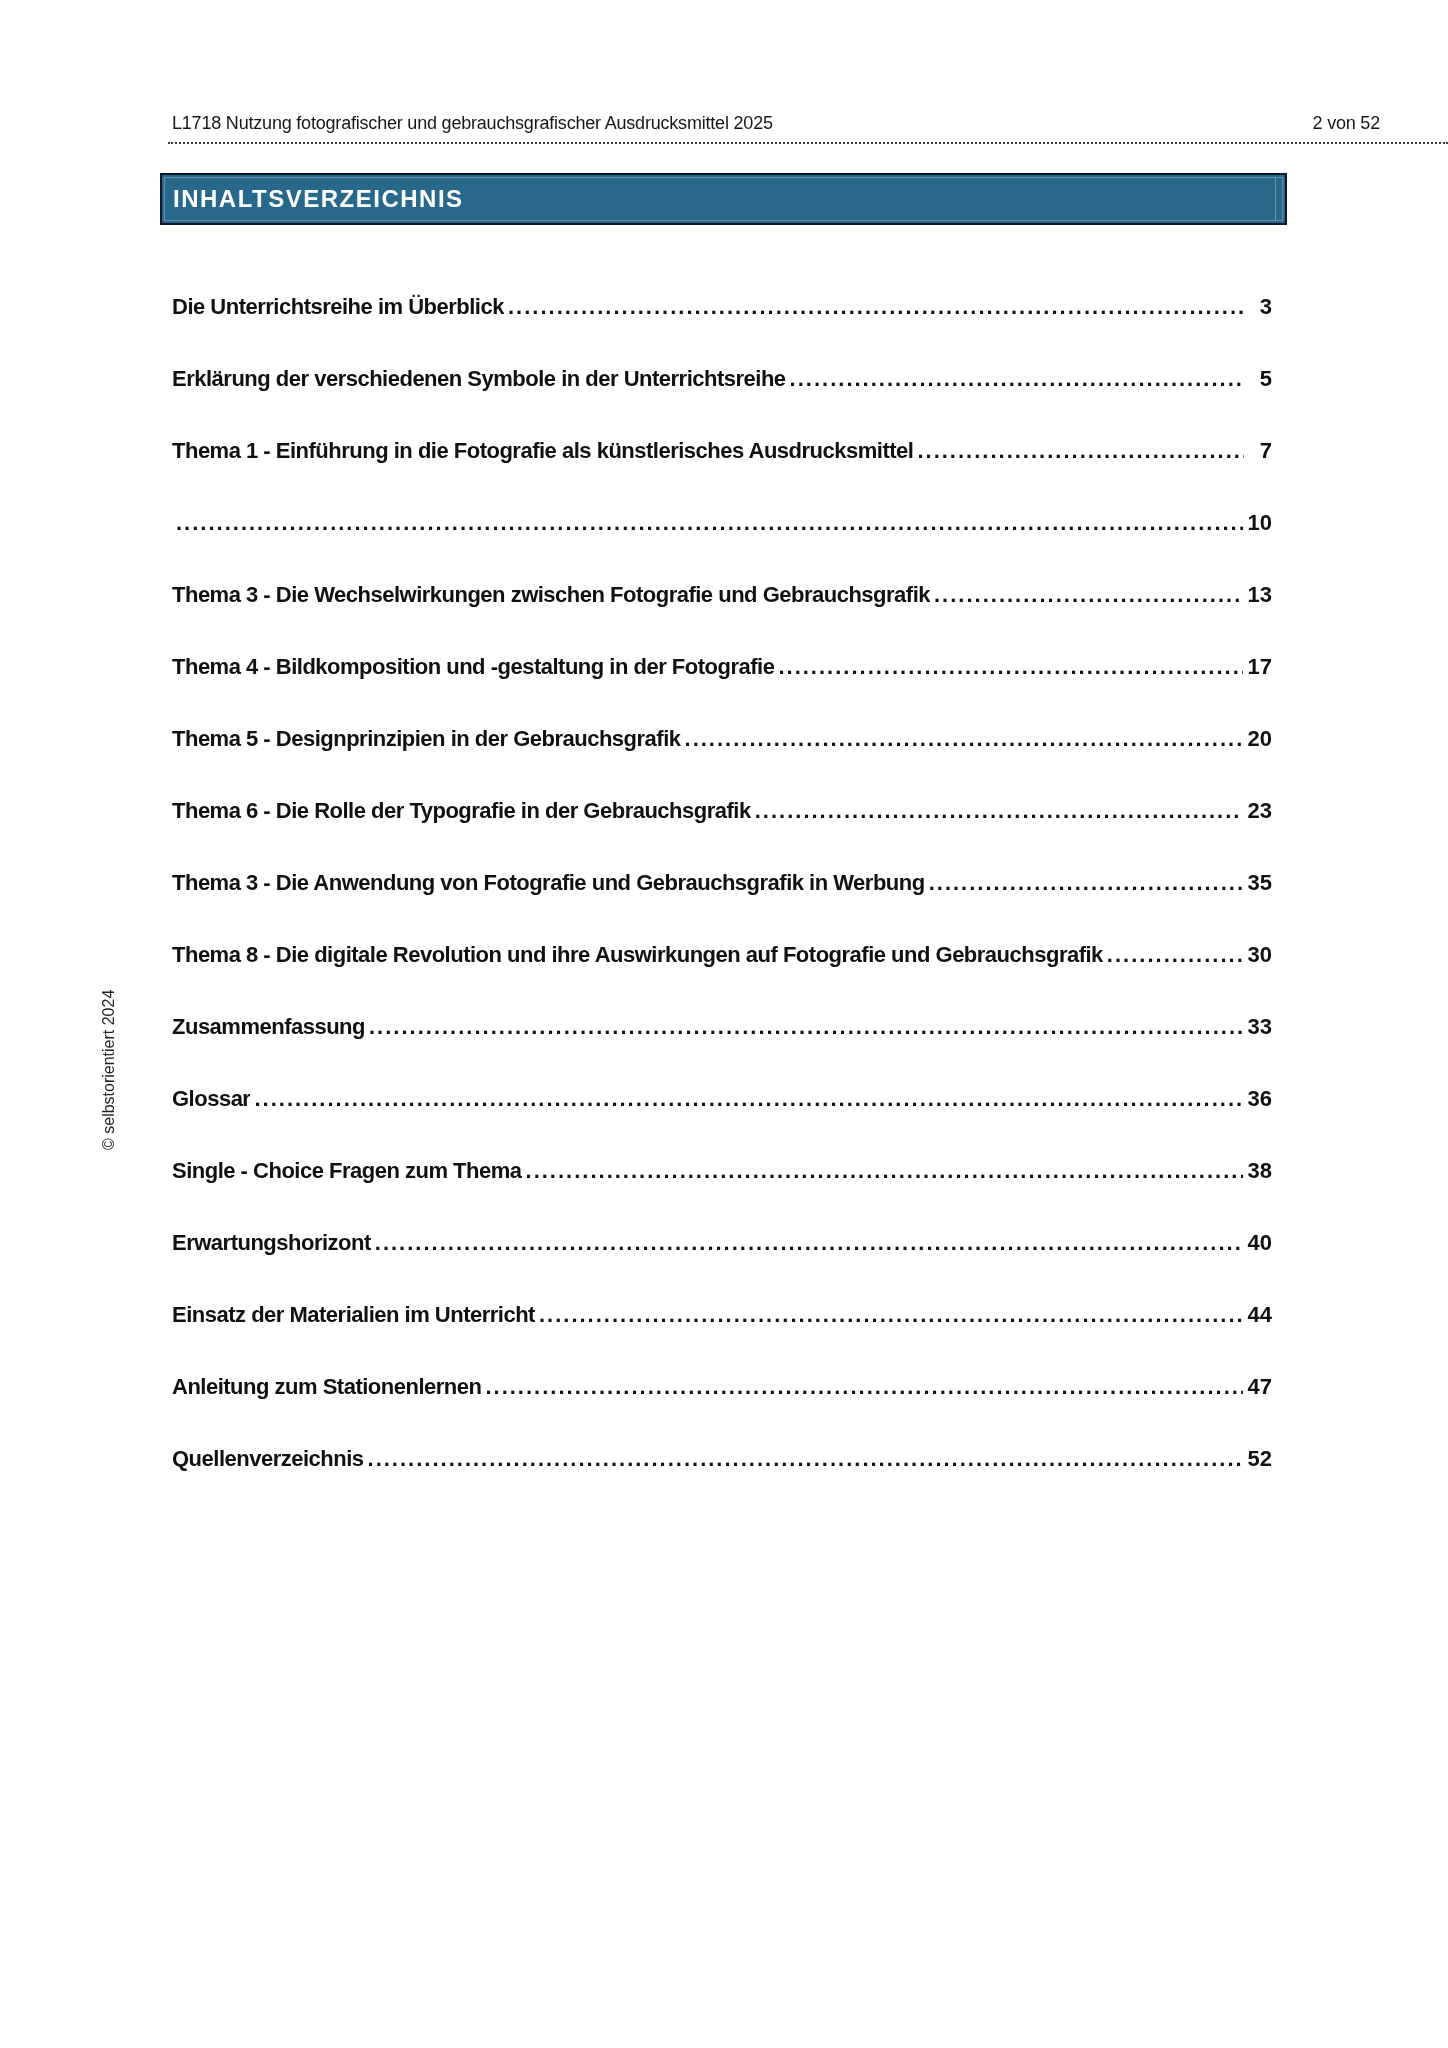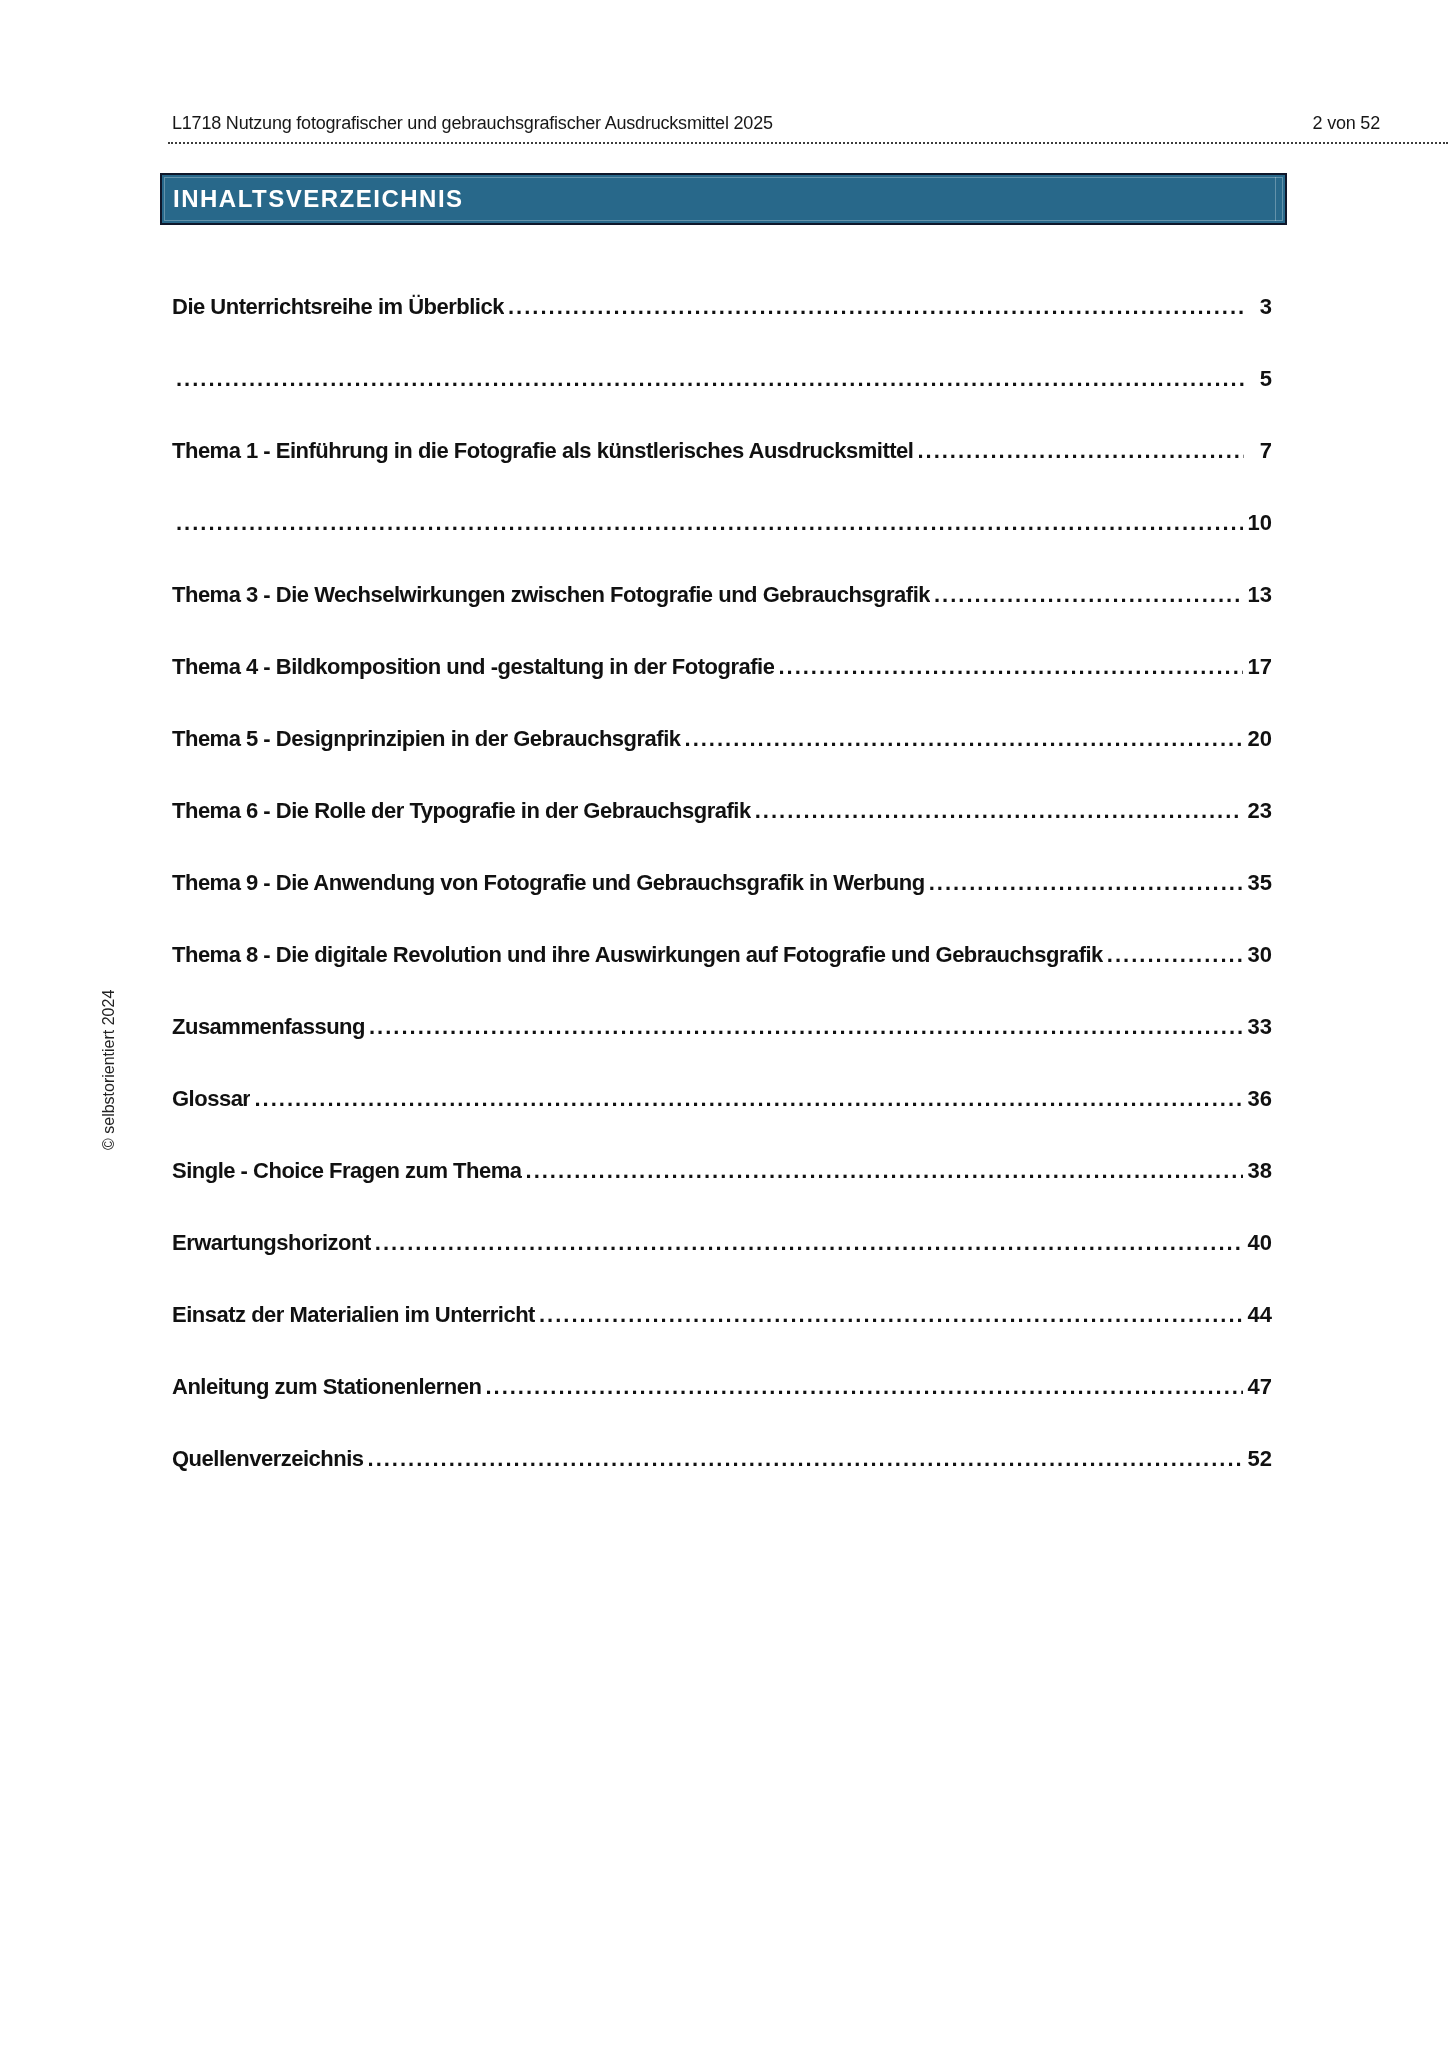--- a/index.html
+++ b/index.html
@@ -144,20 +144,21 @@
   </div>
 
   <div class="toc">
   <div class="toc-row">
     <span class="toc-label">Die Unterrichtsreihe im Überblick</span>
     <span class="leader">............................................................................................................................................................................................................................................................................................................</span>
     <span class="toc-page">3</span>
   </div>
 
   <div class="toc-row">
+    <span class="toc-label">Erklärung der verschiedenen Symbole in der Unterrichtsreihe</span>
     <span class="leader">............................................................................................................................................................................................................................................................................................................</span>
     <span class="toc-page">5</span>
   </div>
 
   <div class="toc-row">
     <span class="toc-label">Thema 1 - Einführung in die Fotografie als künstlerisches Ausdrucksmittel</span>
     <span class="leader">............................................................................................................................................................................................................................................................................................................</span>
     <span class="toc-page">7</span>
   </div>
 
@@ -184,21 +185,21 @@
     <span class="toc-page">20</span>
   </div>
 
   <div class="toc-row">
     <span class="toc-label">Thema 6 - Die Rolle der Typografie in der Gebrauchsgrafik</span>
     <span class="leader">............................................................................................................................................................................................................................................................................................................</span>
     <span class="toc-page">23</span>
   </div>
 
   <div class="toc-row">
-    <span class="toc-label">Thema 9 - Die Anwendung von Fotografie und Gebrauchsgrafik in Werbung</span>
+    <span class="toc-label">Thema 3 - Die Anwendung von Fotografie und Gebrauchsgrafik in Werbung</span>
     <span class="leader">............................................................................................................................................................................................................................................................................................................</span>
     <span class="toc-page">35</span>
   </div>
 
   <div class="toc-row">
     <span class="toc-label">Thema 8 - Die digitale Revolution und ihre Auswirkungen auf Fotografie und Gebrauchsgrafik</span>
     <span class="leader">............................................................................................................................................................................................................................................................................................................</span>
     <span class="toc-page">30</span>
   </div>
 

